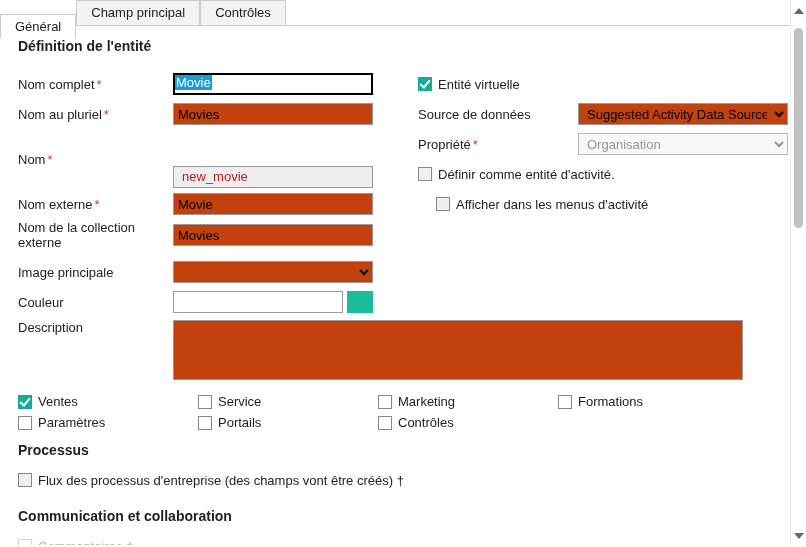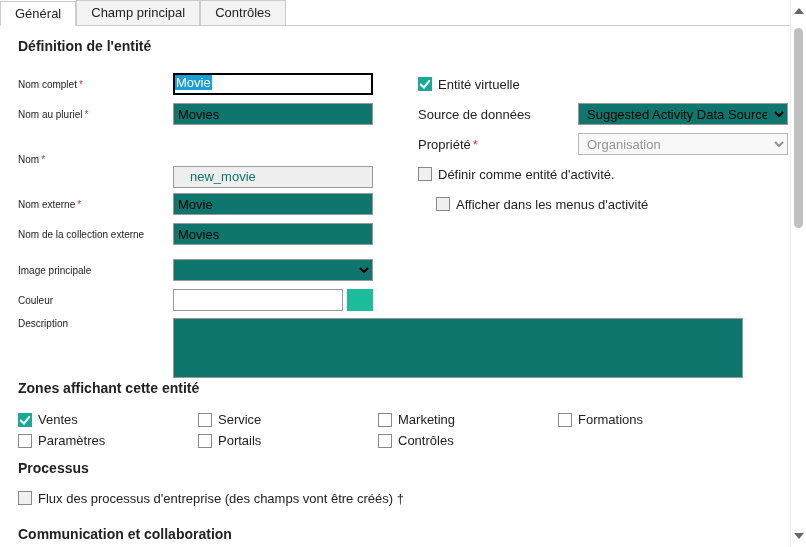--- a/index.html
+++ b/index.html
@@ -24,21 +24,21 @@
     border: 1px solid #ccc;
     border-bottom: none;
     background: #f3f3f3;
     margin-right: 0;
     cursor: pointer;
   }
   .tab.active {
     background: #fff;
     border-bottom: 1px solid #fff;
     position: relative;
-    top: 1px;
+    top: 14px;
   }
   .content {
     padding: 12px 18px 0 18px;
     position: relative;
     height: calc(100% - 28px);
     overflow-y: auto;
   }
   h3.section {
     font-size: 14px;
     font-weight: 700;
@@ -51,51 +51,51 @@
   .col-left { width: 390px; }
   .col-right { flex: 1; }
   .row {
     display: flex;
     align-items: center;
     min-height: 28px;
     margin-bottom: 2px;
   }
   .label {
     width: 155px;
-    font-size: 10px;
+    font-size: 13px;
     display: flex;
     align-items: flex-end;
   }
   .label2 {
     width: 160px;
     font-size: 13px;
     display: flex;
     align-items: flex-end;
   }
   .req { color: #d13438; margin-left: 2px; }
   input[type=text], select, textarea {
     font-family: inherit;
     font-size: 13px;
     border: 1px solid #999;
     padding: 2px 4px;
-    background: #0f766e;
+    background: #c2410c;
   }
   .txt { width: 200px; height: 22px; }
   .txt-active {
     width: 200px; height: 22px;
     border: 2.5px solid #000;
     background: #fff;
   }
   .sel-text {
     display: inline-block;
     background: #1a9ed9;
     color: #fff;
     padding: 0 1px;
   }
-  .txt-readonly { width: 200px; height: 22px; background: #eee; color: #0f766e; border: 1px solid #999; padding: 2px 16px; margin-top: 36px;}
+  .txt-readonly { width: 200px; height: 22px; background: #eee; color: #b91c1c; border: 1px solid #999; padding: 2px 8px; margin-top: 36px;}
   .sel { width: 200px; height: 22px; }
   .sel-sm { width: 210px; height: 22px; }
   .sel-disabled { background: #f6f6f6; color: #666; }
   .color-box {
     display: inline-block;
     width: 26px;
     height: 22px;
     background: #1abc9c;
     border: 1px solid #1abc9c;
     margin-left: 4px;
@@ -254,21 +254,20 @@
     </div>
   </div>
 
   <div class="row" style="align-items:flex-start; margin-top:2px;">
     <div class="label" style="align-self:flex-start;">
         <span>Description</span>
       </div>
     <textarea class="desc" style=""></textarea>
   </div>
 
-  <h3 class="section mt">Zones affichant cette entité</h3>
   <div class="zones">
     <div class="zone-item">
         <span class="cb checked"></span>
         <span>Ventes</span>
       </div>
     <div class="zone-item">
         <span class="cb"></span>
         <span>Service</span>
       </div>
     <div class="zone-item">

